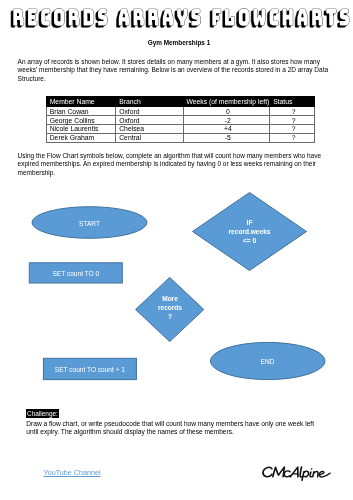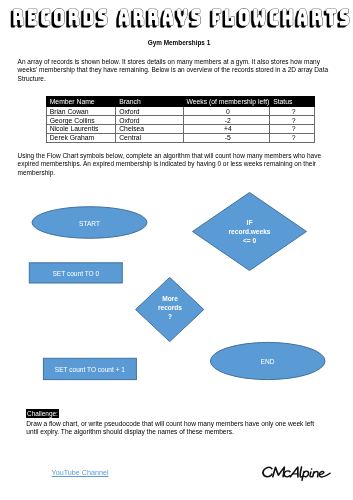--- a/index.html
+++ b/index.html
@@ -27,21 +27,21 @@
   .flab.b{font-weight:bold;}
   #lab-start{left:32px;top:219px;width:115px;}
   #lab-if{left:193px;top:218.3px;width:113px;}
   #lab-set0{left:29.3px;top:269px;width:93px;}
   #lab-more{left:136px;top:294px;width:68px;}
   #lab-inc{left:43.4px;top:365px;width:93px;}
   #lab-end{left:210px;top:357px;width:115px;}
   .challenge{position:absolute;left:25.9px;top:408.8px;background:#000;color:#fff;
      font-size:6.45px;line-height:9.4px;padding:0 1.2px;}
   .link{position:absolute;left:43.6px;top:467.5px;font-size:7.2px;color:#5b9bd5;
-     text-decoration:underline;text-decoration-thickness:0.6px;text-underline-offset:1.2px;margin-left:8px;}
+     text-decoration:underline;text-decoration-thickness:0.6px;text-underline-offset:1.2px;}
   .sig{position:absolute;left:261px;top:464px;}
 </style>
 </head>
 <body>
 
 <div class="page">
   <svg class="title-logo" width="353" height="40" viewBox="0 0 353 40" xmlns="http://www.w3.org/2000/svg">
       <defs>
         <path id="tA" d="M196.6 684Q196.6 720 170.6 720H64.8Q38.9 720 38.9 684V420Q38.9 390 45.7 351Q52.6 312 67 260L129.6 33Q137.5 0 166.3 0H360Q388.1 0 396 33L458.6 260Q473 312 479.9 351Q486.7 390 486.7 420V684Q486.7 720 460.8 720H352.1Q324 720 324 684V544H196.6ZM237.6 210 203.8 362H316.8L283 210Q277.9 193 269.3 193H251.3Q242.6 193 237.6 210Z"></path>
         <path id="tC" d="M394.6 720H218.9Q128.2 720 85 670Q41.8 620 41.8 516V205Q41.8 100 85 50Q128.2 0 218.9 0H394.6Q420.5 0 420.5 36V157Q420.5 193 394.6 193H249.8Q205.9 193 205.9 243V481Q205.9 529 249.8 529H394.6Q420.5 529 420.5 565V684Q420.5 720 394.6 720Z"></path>

